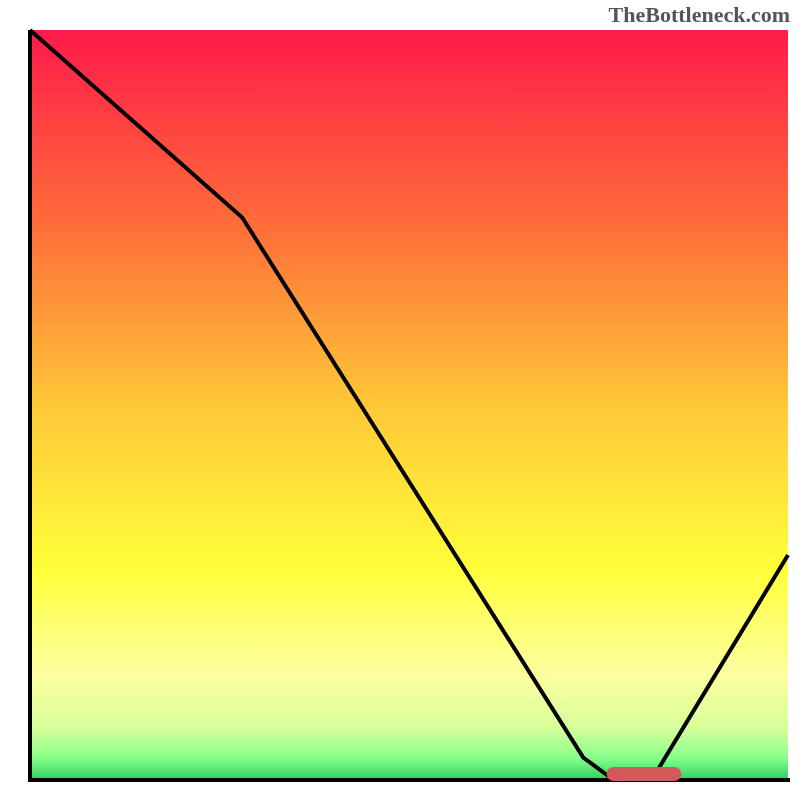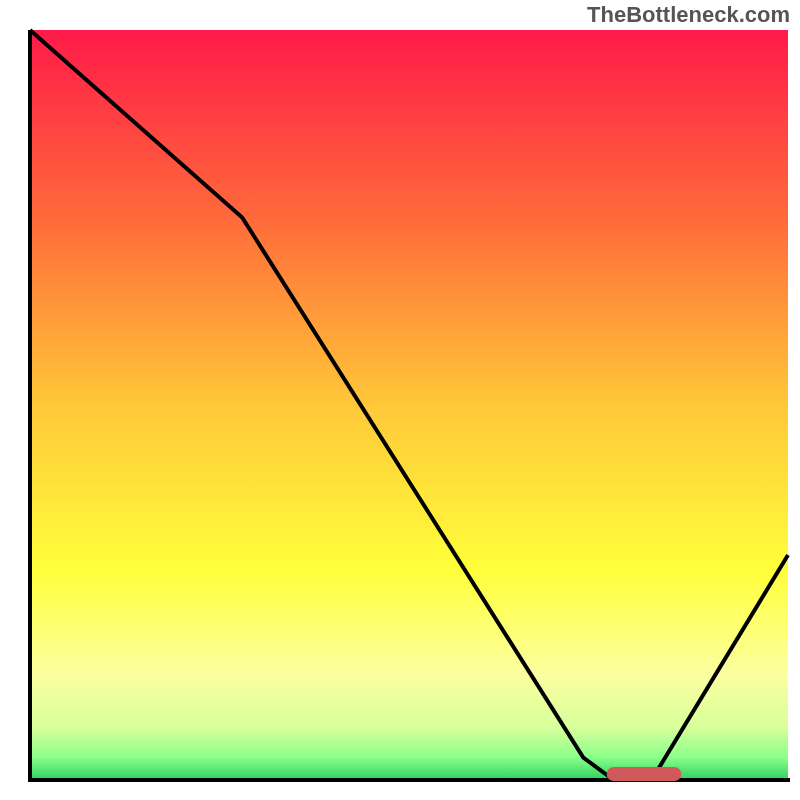--- a/index.html
+++ b/index.html
@@ -7,20 +7,21 @@
     padding: 0;
     width: 800px;
     height: 800px;
     background: #fff;
     font-family: Arial, Helvetica, sans-serif;
   }
   .container {
     position: relative;
     width: 800px;
     height: 788px;
+    font-family: Liberation Serif, serif;
   }
   .watermark {
     position: absolute;
     top: 2px;
     right: 10px;
     font-size: 22px;
     font-weight: bold;
     color: #555;
     z-index: 10;
   }

